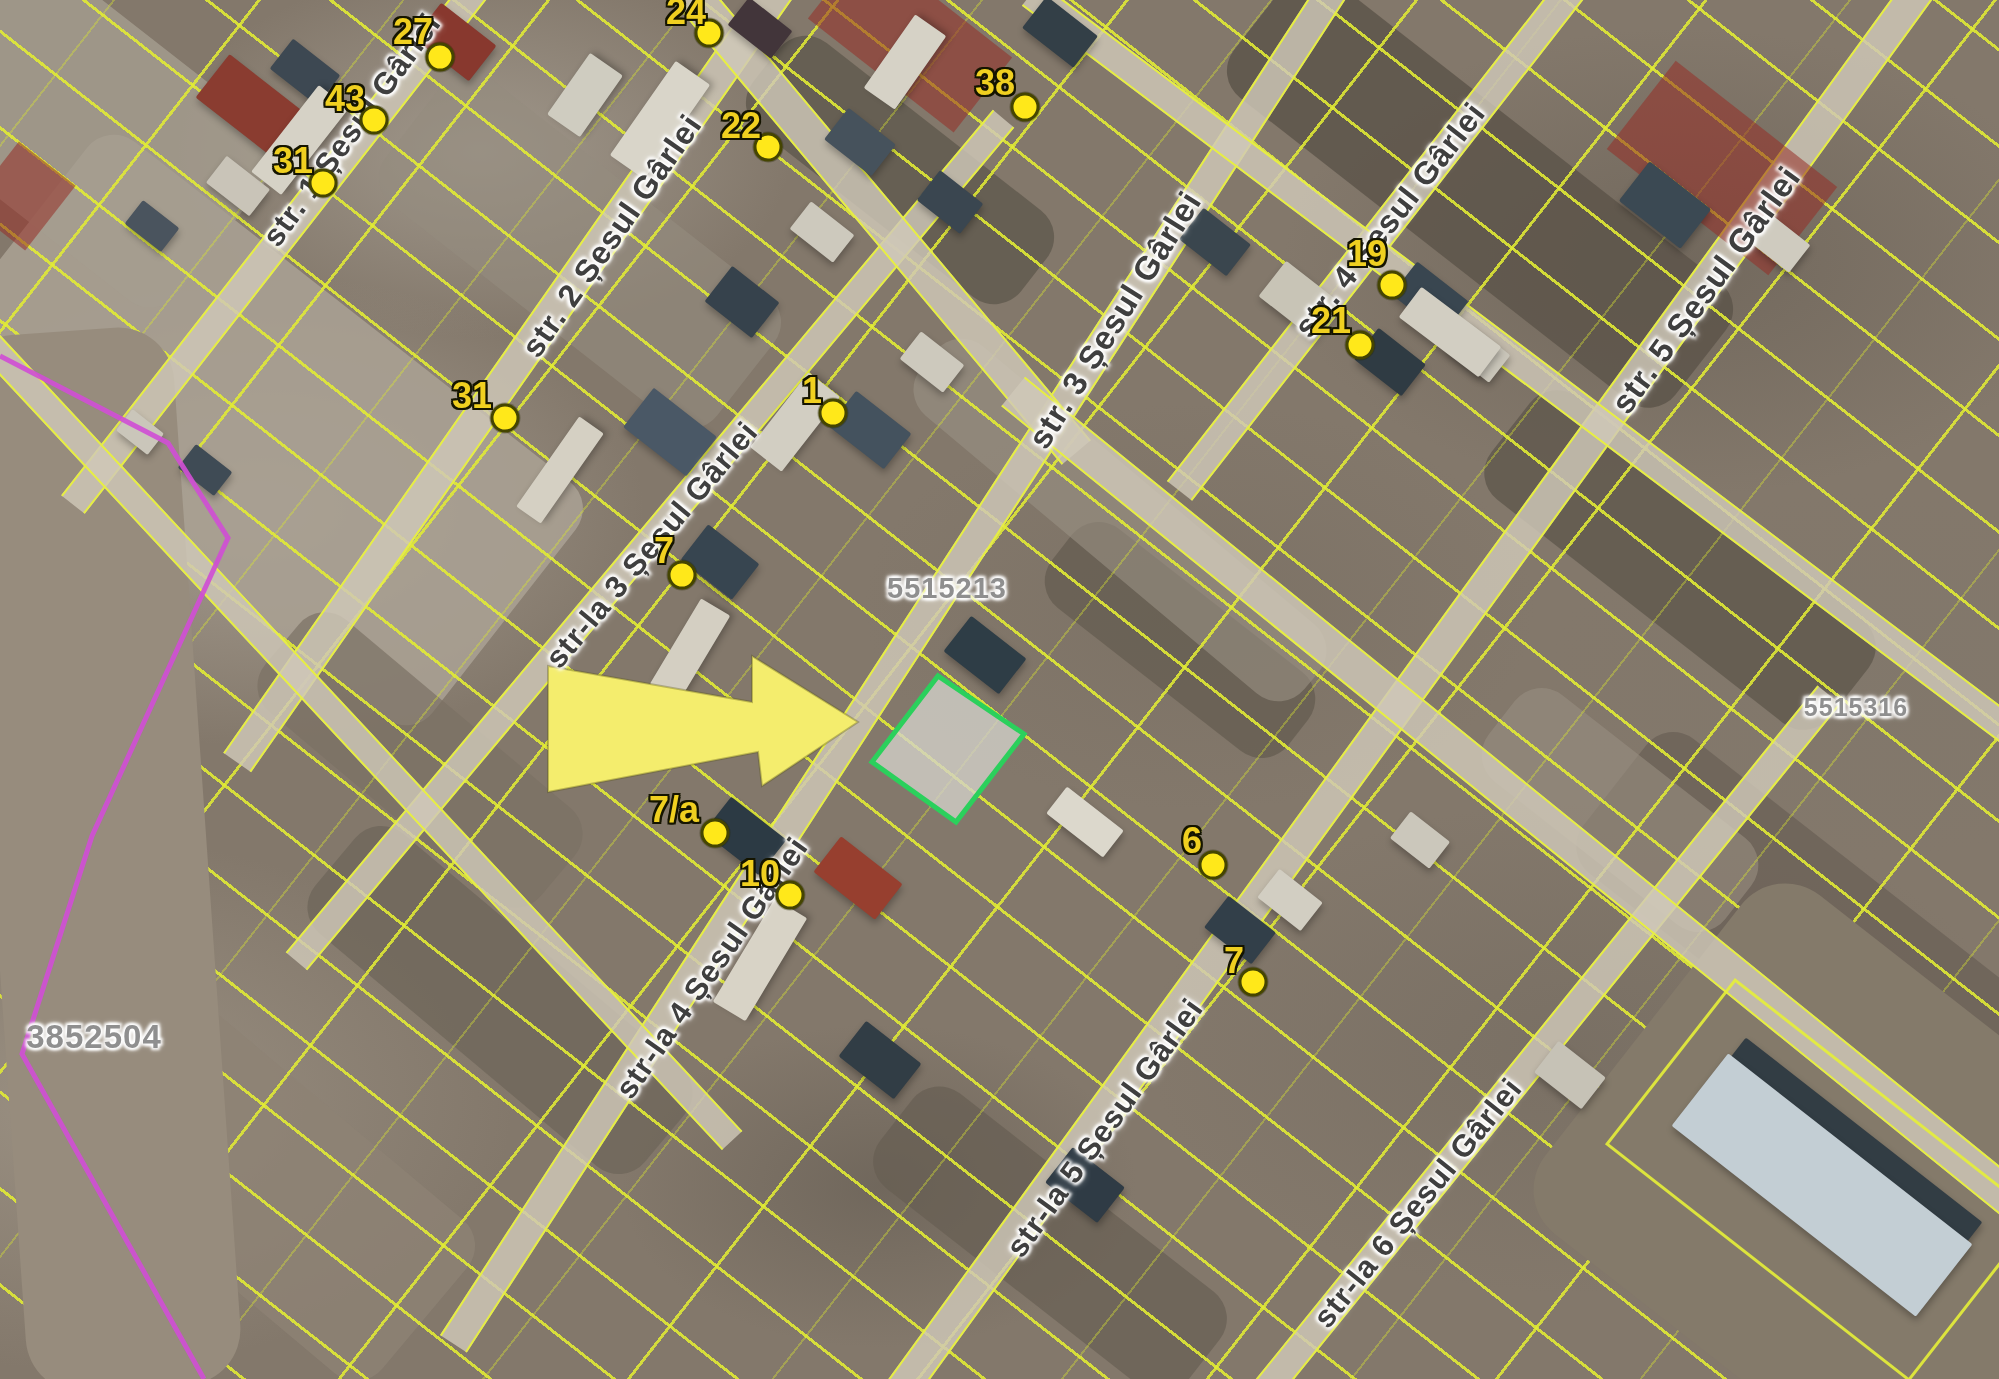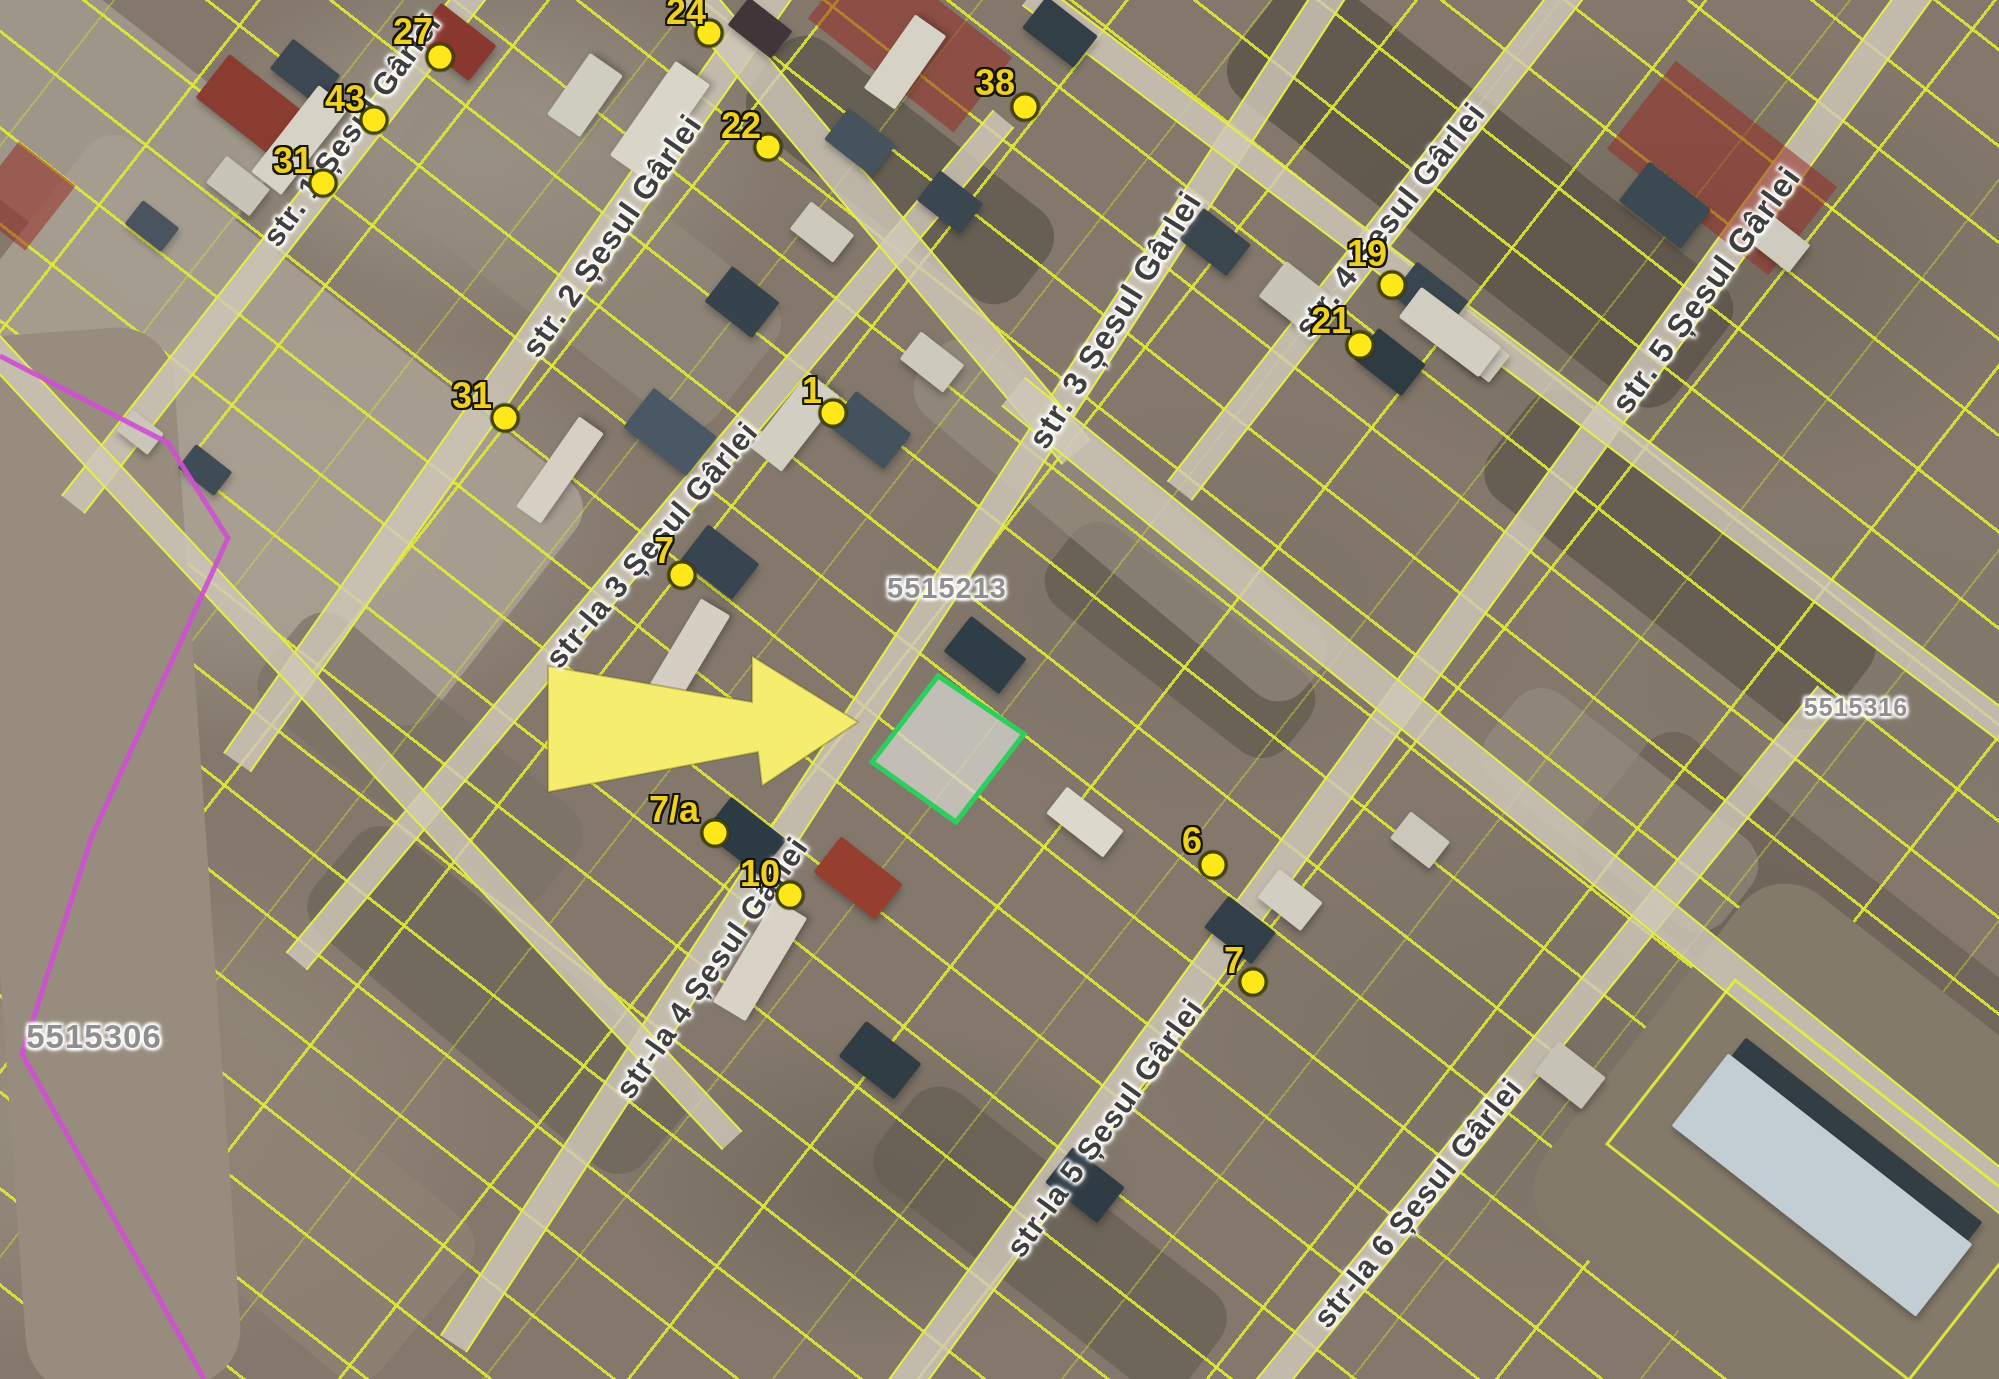--- a/index.html
+++ b/index.html
@@ -140,21 +140,21 @@
       <div class="bld" style="position: absolute; left: 1822px; top: 1185px; width: 310px; height: 92px; transform: translate(-50%, -50%) rotate(38deg); background: rgb(195, 206, 212);"></div>
       <div class="wbound" style="position: absolute; left: 1822px; top: 1180px; width: 380px; height: 205px; transform: translate(-50%, -50%) rotate(38deg);"></div>
     </div>
   <svg id="overlay-svg" width="1999" height="1379" style="z-index:9;">
       <polyline points="0,356 168,443 228,538 92,836 22,1054 204,1379" fill="none" stroke="#cf4fd4" stroke-width="5" opacity="0.92"></polyline>
       <polygon points="872,762 938,676 1024,734 956,822" fill="rgba(212,210,202,0.78)" stroke="#2bd05c" stroke-width="5"></polygon>
       <polygon points="548,666 752,702 752,656 858,722 762,786 758,752 548,792" fill="#f4ed6d" stroke="rgba(90,85,20,0.35)" stroke-width="2"></polygon>
     </svg>
   <div class="layer" id="pids-layer" style="z-index:10;border-radius:11px;">
       <div class="pid" style="font-size: 29px; position: absolute; left: 947px; top: 588px; transform: translate(-50%, -50%) rotate(0deg);">5515213</div>
-      <div class="pid" style="font-size: 33px; position: absolute; left: 94px; top: 1037px; transform: translate(-50%, -50%) rotate(0deg);">5515306</div>
+      <div class="pid" style="font-size: 33px; position: absolute; left: 94px; top: 1037px; transform: translate(-50%, -50%) rotate(0deg);">3852504</div>
       <div class="pid" style="font-size: 25px; position: absolute; left: 1856px; top: 707px; transform: translate(-50%, -50%) rotate(0deg);">5515316</div>
     </div>
   <div class="layer" id="slabels-layer" style="z-index:11;">
       <div class="slabel" style="font-size: 31px; left: 352px; top: 130px; transform: translate(-50%, -50%) rotate(-54deg);">str. 1 Șesul Gârlei</div>
       <div class="slabel" style="font-size: 32px; left: 612px; top: 236px; transform: translate(-50%, -50%) rotate(-55deg);">str. 2 Șesul Gârlei</div>
       <div class="slabel" style="font-size: 33px; left: 1115px; top: 320px; transform: translate(-50%, -50%) rotate(-58deg);">str. 3 Șesul Gârlei</div>
       <div class="slabel" style="font-size: 32px; left: 1390px; top: 220px; transform: translate(-50%, -50%) rotate(-52deg);">str. 4 Șesul Gârlei</div>
       <div class="slabel" style="font-size: 33px; left: 1706px; top: 290px; transform: translate(-50%, -50%) rotate(-54deg);">str. 5 Șesul Gârlei</div>
       <div class="slabel" style="font-size: 31px; left: 652px; top: 545px; transform: translate(-50%, -50%) rotate(-50deg);">str-la 3 Șesul Gârlei</div>
       <div class="slabel" style="font-size: 31px; left: 712px; top: 968px; transform: translate(-50%, -50%) rotate(-55deg);">str-la 4 Șesul Gârlei</div>

